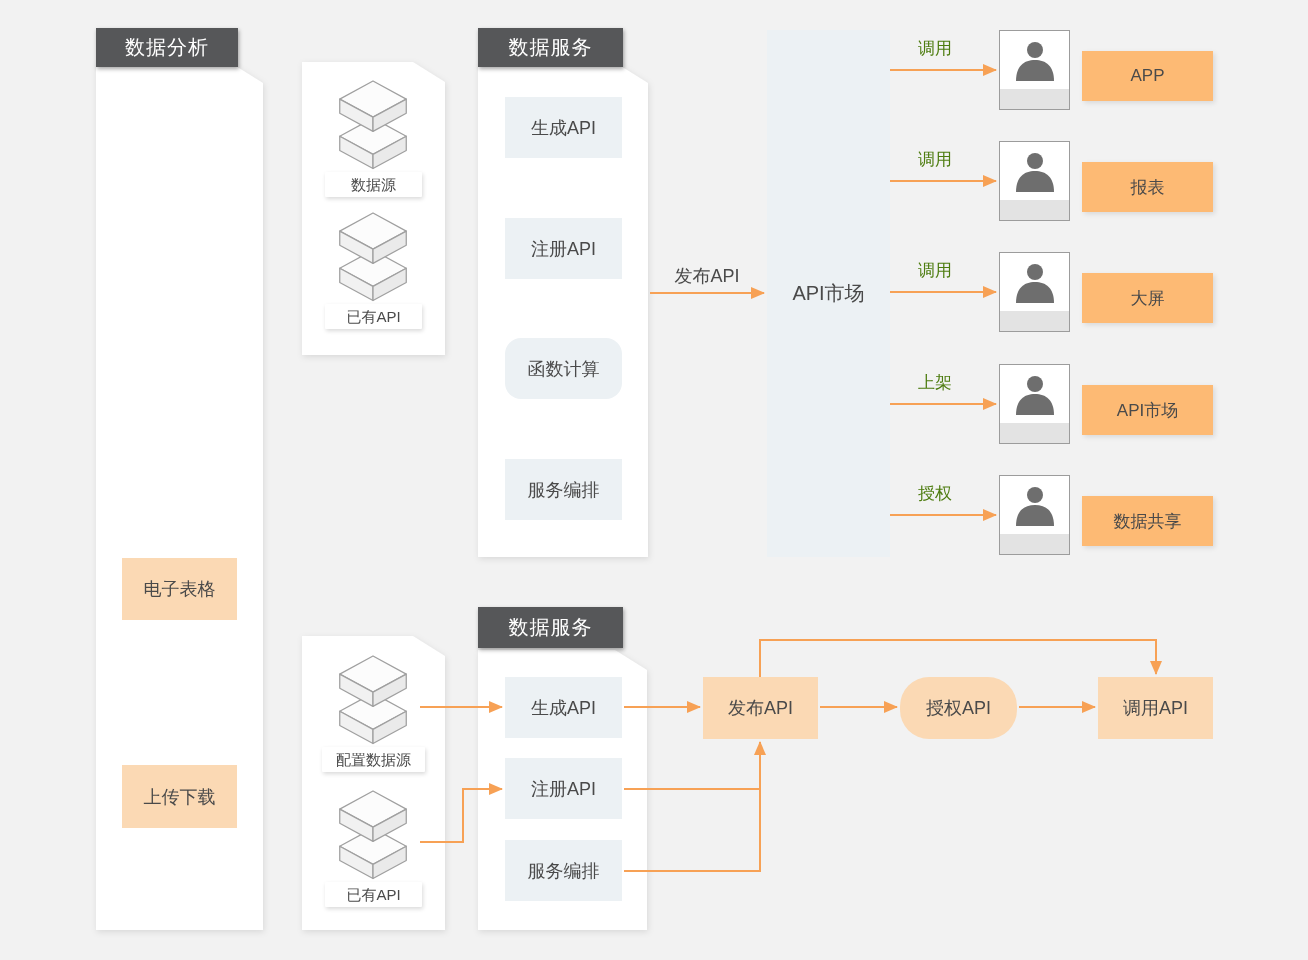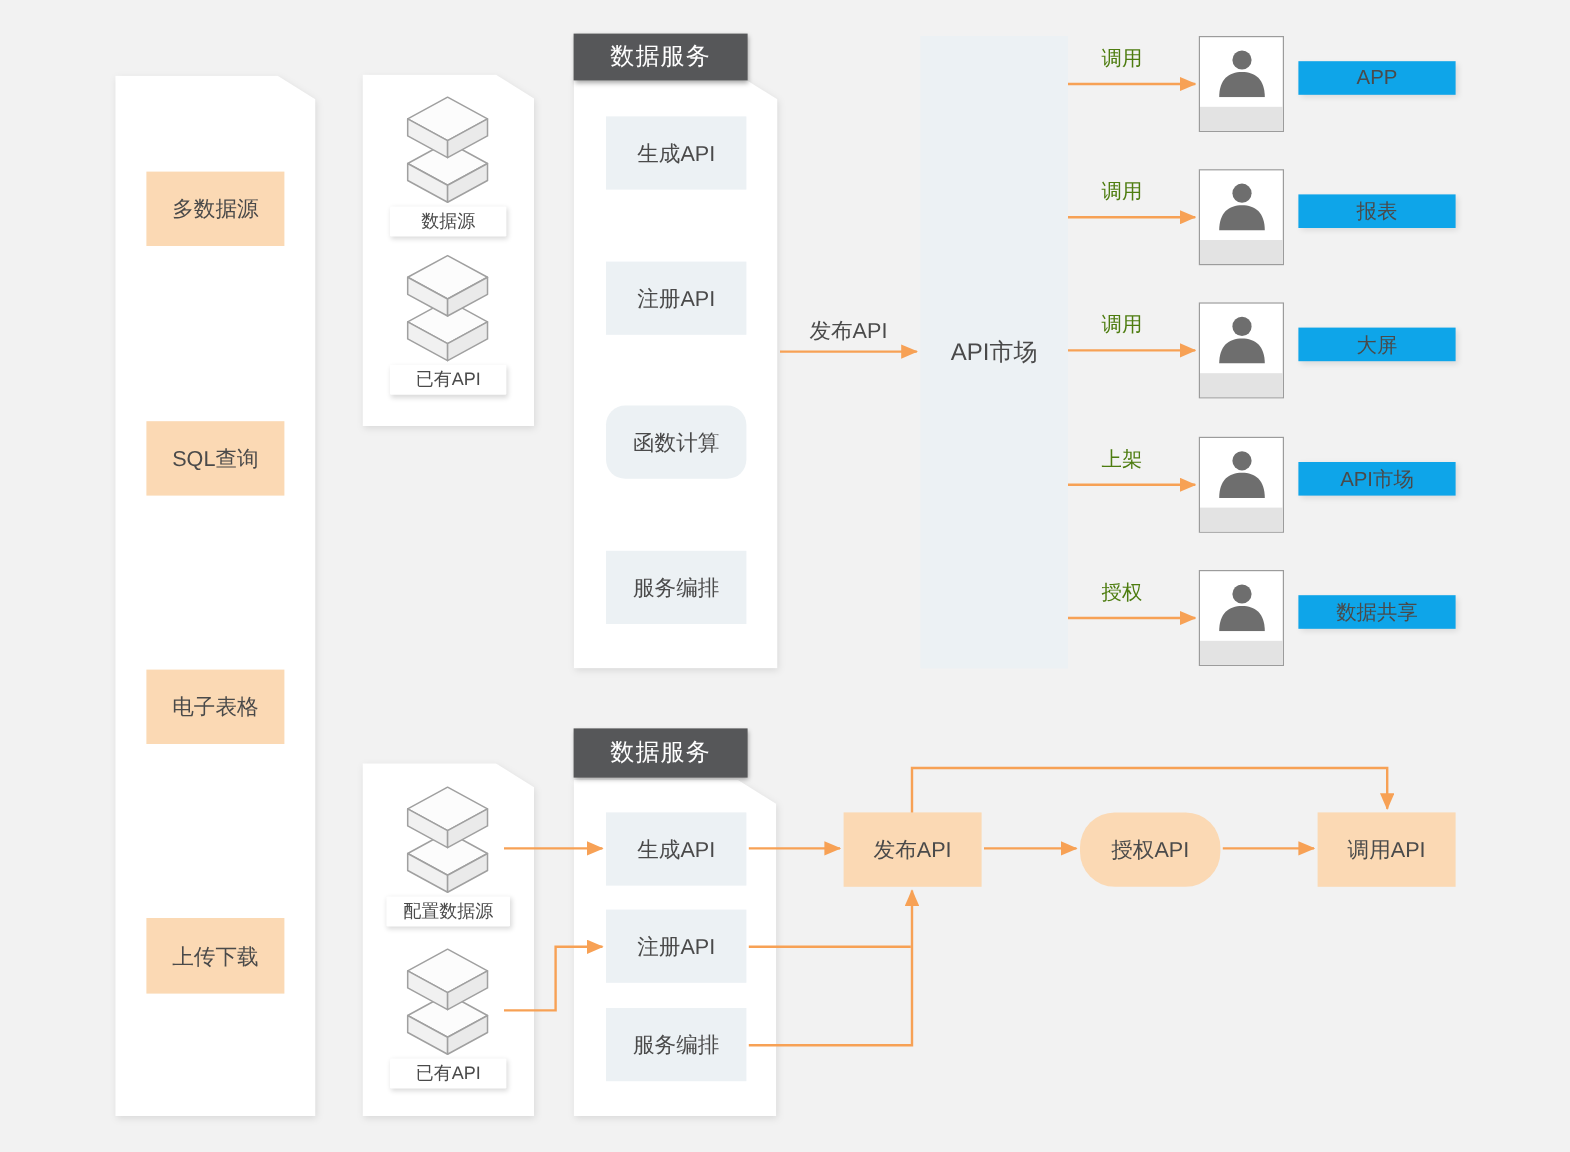--- a/index.html
+++ b/index.html
@@ -60,22 +60,22 @@
   .avatar-box{
     position:absolute;
     width:69px;height:78px;
     background:#ffffff;
     border:1px solid #9C9C9C;
   }
   .avatar-box .icon-area{height:58px;display:flex;align-items:center;justify-content:center;}
   .avatar-box .strip{height:20px;background:#E3E3E3;}
   .consumer-label{
     position:absolute;
-    width:131px;height:28px;
-    background:#0ea5e9;
+    width:131px;height:50px;
+    background:#fdba74;
     box-shadow:2px 2px 5px rgba(0,0,0,0.10);
     font-size:17px;
     display:flex;align-items:center;justify-content:center;
   }
   .action-label{
     position:absolute;
     width:64px;text-align:center;
     font-size:17px;color:#4d7c0f;
     z-index:4;
   }
@@ -91,22 +91,21 @@
   }
 </style>
 </head>
 <body>
 
 <div id="canvas">
 
   <div class="panel-wrap" style="left:96px;top:63px;width:167px;height:867px;">
     <div class="panel"></div>
   </div>
-  <div class="peach-box" style="left:122px;top:143px;width:115px;height:62px;">多数据源</div>
-  <div class="peach-box" style="left:122px;top:351px;width:115px;height:62px;">SQL查询</div>
+  <div class="tag" style="left:96px;top:28px;width:142px;">数据分析</div>
   <div class="peach-box" style="left:122px;top:558px;width:115px;height:62px;">电子表格</div>
   <div class="peach-box" style="left:122px;top:765px;width:115px;height:63px;">上传下载</div>
 
   <div class="panel-wrap" style="left:302px;top:62px;width:143px;height:293px;">
     <div class="panel"></div>
   </div>
   <div class="db-icon" style="left:337px;top:80px;">
     <svg width="72" height="90" viewBox="0 0 72 92">
       <g stroke="#A0A0A0" stroke-width="1.3" stroke-linejoin="round">
         <g transform="translate(0,38)">

